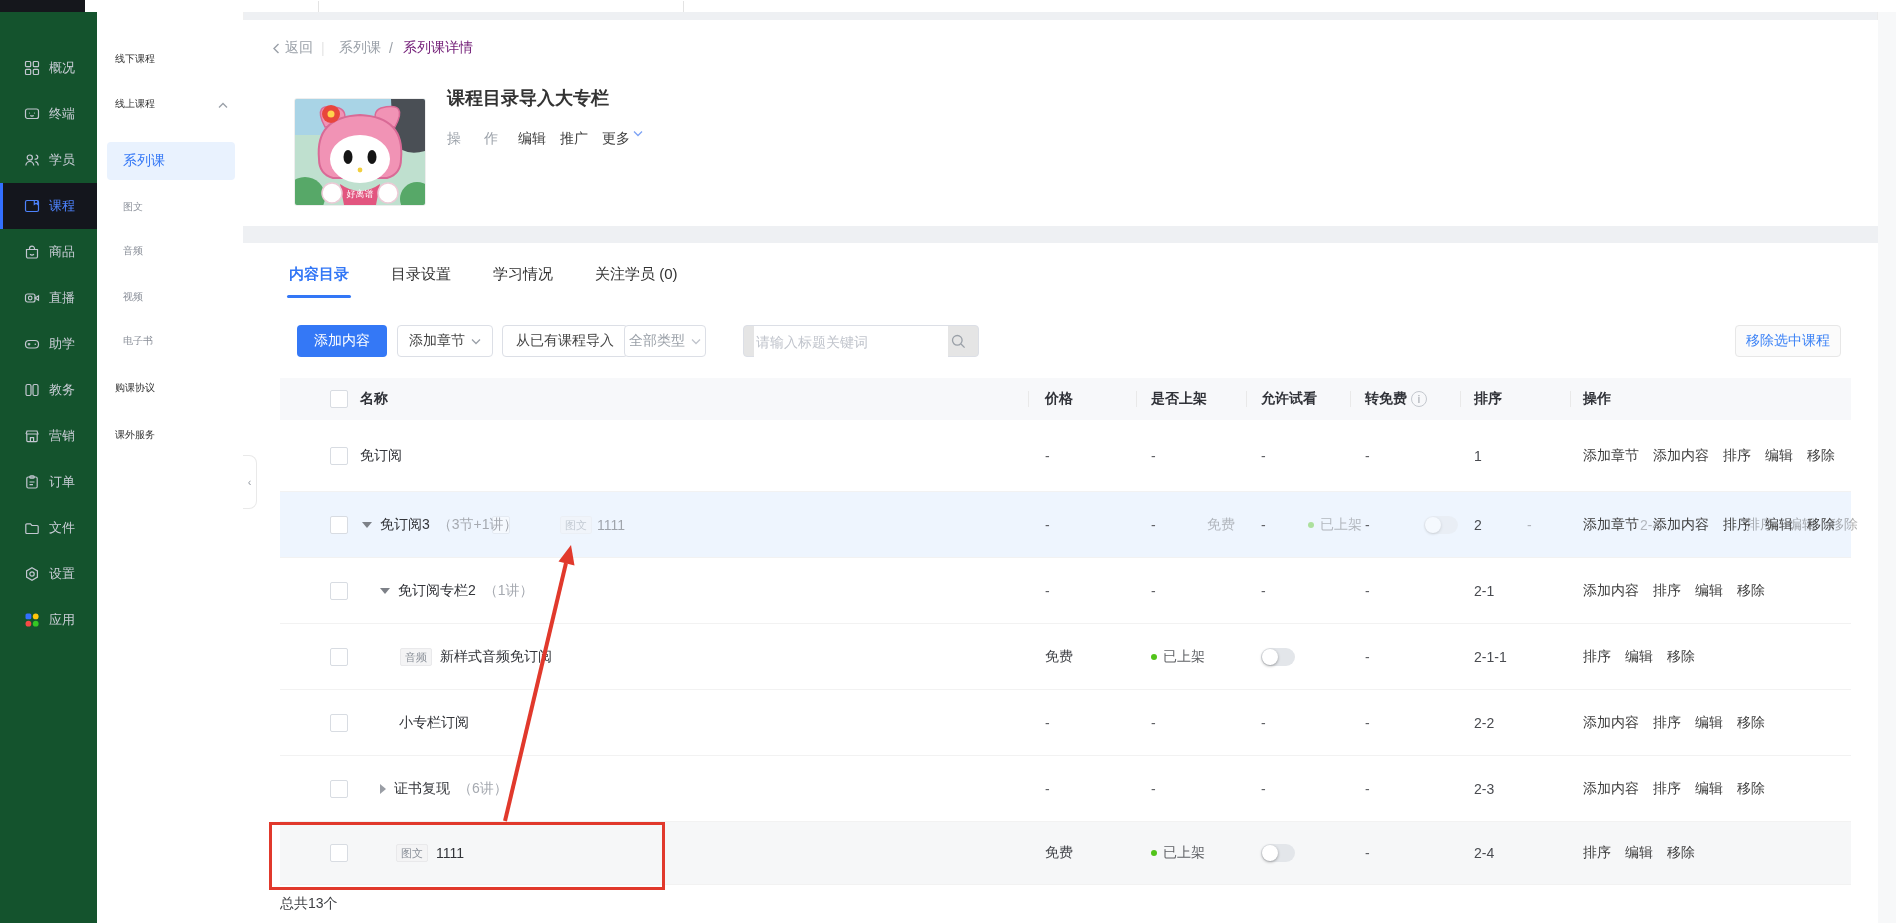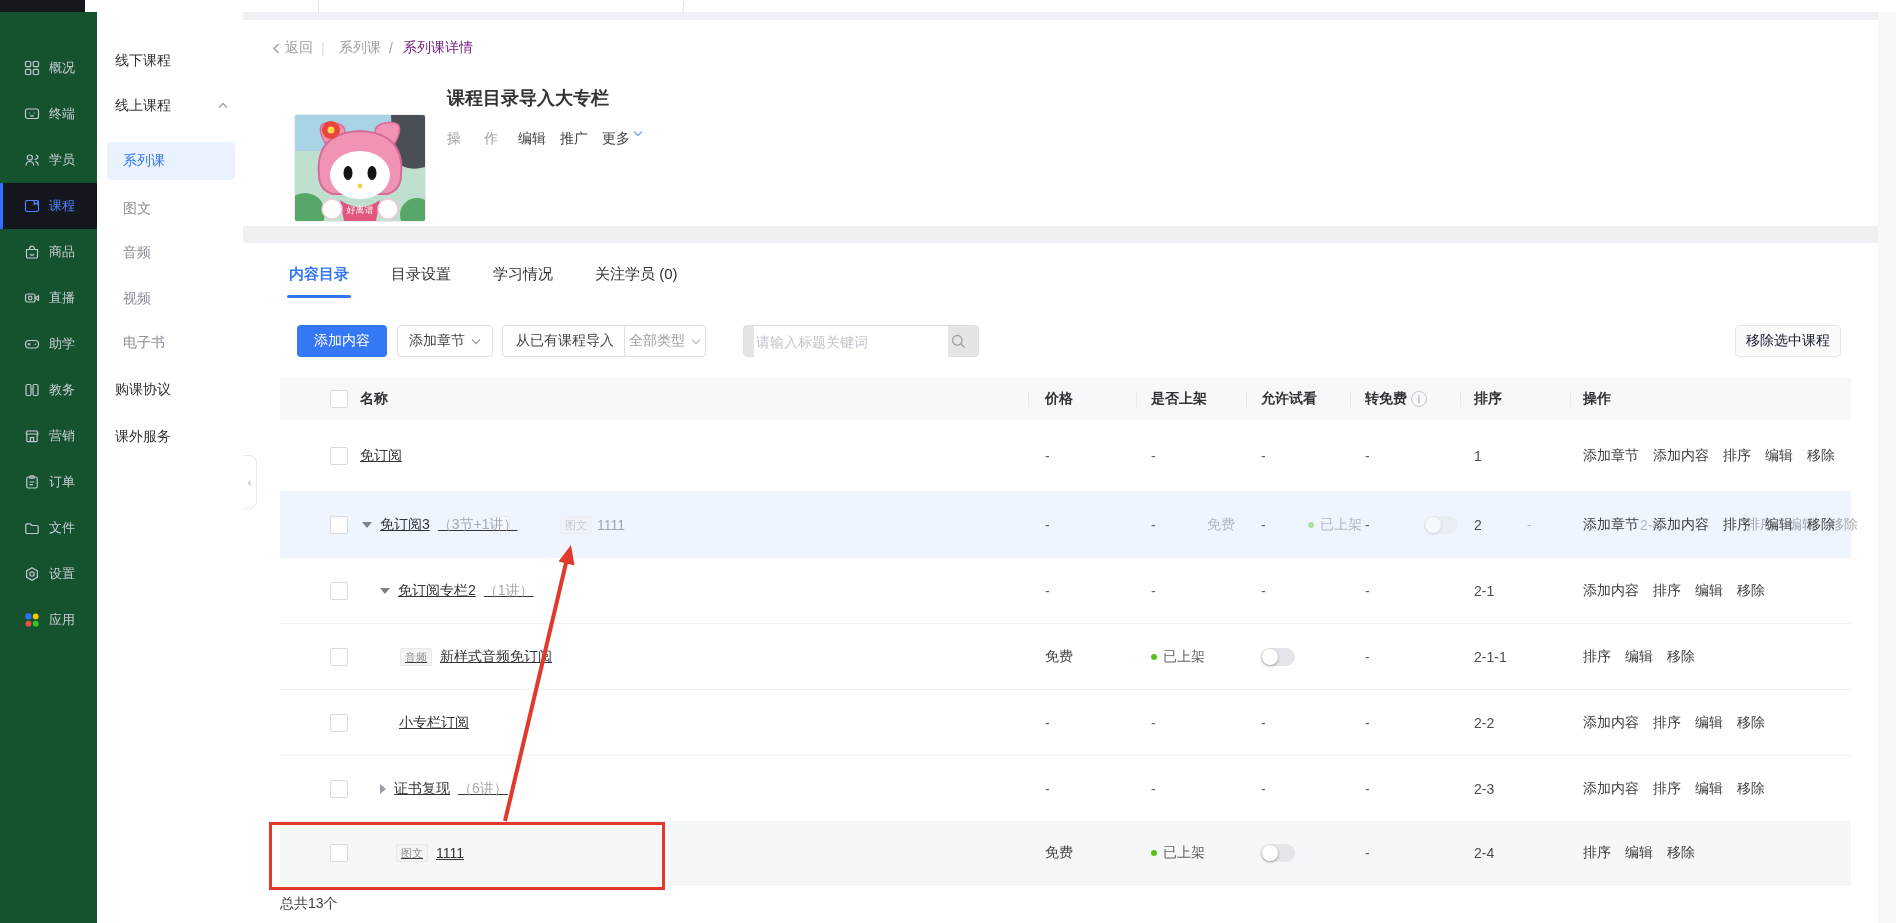--- a/index.html
+++ b/index.html
@@ -11,69 +11,69 @@
   #topbar .blackseg{position:absolute;left:0;top:0;width:85px;height:12px;background:#15171c;}
   #topbar .tdiv{position:absolute;top:1px;height:11px;width:1px;background:#e3e3e3;}
   
   #nav{position:absolute;left:0;top:12px;width:97px;height:911px;background:#14532d;text-align:center;}
   .nav-item{position:relative;height:46px;display:flex;align-items:center;gap:9px;padding-left:24px;cursor:pointer;color:#c9cdd6;font-size:13px;}
   .nav-item svg{flex:0 0 16px;}
   .nav-item.sel{background:#14161d;color:#4d82fc;}
   .nav-item.sel::before{content:'';position:absolute;left:0;top:0;width:3px;height:100%;background:#3370ff;}
   
   #subnav{position:absolute;left:97px;top:12px;width:146px;height:911px;background:#fff;border-right:1px solid #f0f0f0;}
-  .sub-item{position:absolute;left:18px;font-size:14px;color:#333;cursor:pointer;white-space:nowrap;}
+  .sub-item{position:absolute;left:18px;font-size:10px;color:#333;cursor:pointer;white-space:nowrap;}
   .sub-item.child{left:26px;color:#8a8f99;}
   .sub-sel{position:absolute;left:10px;width:128px;height:38px;background:#e9f2fe;border-radius:4px;}
   .sub-sel .lbl{position:absolute;left:16px;top:50%;transform:translateY(-50%);color:#3377f6;}
   
   #crumbbar{position:absolute;left:243px;top:20px;width:1635px;height:56px;background:#fff;border-bottom:1px solid #ececec;}
   #headcard{position:absolute;left:243px;top:68px;width:1635px;height:158px;background:#fff;}
   #gapband{position:absolute;left:243px;top:226px;width:1635px;height:17px;background:#eef0f3;}
   #maincard{position:absolute;left:243px;top:243px;width:1635px;height:680px;background:#fff;}
   #scrollstrip{position:absolute;right:0;top:12px;width:18px;height:911px;background:#f7f8f9;border-left:1px solid #ececec;}
   
   .crumb{position:absolute;top:50%;transform:translateY(-50%);white-space:nowrap;}
   .gray{color:#9aa0a8;} .dark{color:#701a75;}
   
-  #cover{position:absolute;left:51px;top:30px;width:130px;height:106px;border-radius:3px;overflow:hidden;border:1px solid #eee;margin-top:16px;}
+  #cover{position:absolute;left:51px;top:30px;width:130px;height:106px;border-radius:3px;overflow:hidden;border:1px solid #eee;}
   #course-title{position:absolute;left:204px;top:18px;font-size:18px;font-weight:bold;color:#333;}
   #ops-row{position:absolute;left:204px;top:62px;display:flex;align-items:center;gap:14px;font-size:14px;}
   #ops-row .opchar{color:#9aa0a8;} 
   .bluelink{color:#404040;cursor:pointer;white-space:nowrap;}
   .chev{display:inline-block;margin-left:3px;}
   
   #tabs{position:absolute;left:46px;top:22px;display:flex;gap:42px;font-size:15px;}
   .tab{position:relative;padding-bottom:14px;cursor:pointer;color:#333;white-space:nowrap;}
   .tab.active{color:#3377f6;font-weight:bold;}
   .tab.active::after{content:'';position:absolute;left:-2px;right:-2px;bottom:0;height:3px;border-radius:2px;background:#3377f6;}
   
   .btn{position:absolute;top:82px;height:32px;border-radius:4px;display:flex;align-items:center;justify-content:center;
        font-size:14px;cursor:pointer;box-sizing:border-box;white-space:nowrap;gap:6px;}
   .btn.primary{background:#3478f6;color:#fff;}
   .btn.plain{background:#fff;border:1px solid #dcdfe6;color:#444;}
   .btn.muted{background:#fff;border:1px solid #dcdfe6;color:#9aa0a8;}
-  .btn.disabled{background:#fbfbfb;border:1px solid #e7e7e7;color:#0f172a;cursor:not-allowed;}
+  .btn.disabled{background:#fbfbfb;border:1px solid #e7e7e7;color:#3b82f6;cursor:not-allowed;}
   #searchbox{position:absolute;left:500px;top:82px;width:236px;height:32px;border:1px solid #dcdfe6;border-radius:4px;box-sizing:border-box;background:#e5e5e5;}
   #searchbox input{position:absolute;left:10px;top:0;width:190px;height:30px;border:none;outline:none;font-size:14px;color:#333;font-family:inherit;}
   #searchbox input::placeholder{color:#c0c4cc;}
   #searchbox svg{position:absolute;right:12px;top:8px;}
   
   #thead{position:absolute;left:37px;top:135px;width:1571px;height:42px;background:#f7f8fa;}
   #thead .hl{position:absolute;top:50%;transform:translateY(-50%);font-weight:bold;color:#303238;font-size:14px;white-space:nowrap;display:flex;align-items:center;gap:4px;}
   #thead .vsep{position:absolute;top:13px;width:1px;height:16px;background:#e9e9e9;}
   .trow{position:absolute;left:37px;width:1571px;background:#fff;border-bottom:1px solid #f2f2f2;box-sizing:border-box;}
   .trow.blue{background:#eef5fe;}
   .trow.hovergray{background:#f6f7f8;}
   .cb{position:absolute;left:50px;top:50%;transform:translateY(-50%);width:16px;height:16px;background:#fff;border:1px solid #d8dce2;border-radius:2px;cursor:pointer;}
   .cell{position:absolute;top:50%;transform:translateY(-50%);font-size:14px;color:#606266;white-space:nowrap;}
   .c-price{left:765px;} .c-shelf{left:871px;display:flex;align-items:center;gap:6px;}
   .c-trial{left:981px;} .c-free{left:1085px;} .c-sort{left:1194px;color:#494b50;}
   .c-ops{left:1303px;display:flex;gap:14px;z-index:3;}
-  .nm{display:flex;align-items:center;gap:8px;color:#33353a;z-index:3;text-decoration:underline;}
+  .nm{display:flex;align-items:center;gap:8px;color:#33353a;z-index:3;}
   .cnt{color:#a5a9b0;}
   .tag{font-size:11px;color:#8a9099;background:#f4f4f5;border:1px solid #e9e9eb;border-radius:2px;padding:1px 4px;line-height:14px;}
   .dot{width:6px;height:6px;border-radius:50%;background:#52c41a;}
   .tri-d{width:0;height:0;border-left:5px solid transparent;border-right:5px solid transparent;border-top:6px solid #7d8188;}
   .tri-r{width:0;height:0;border-top:5px solid transparent;border-bottom:5px solid transparent;border-left:6px solid #9a9ea5;}
   .toggle{position:relative;width:34px;height:18px;border-radius:9px;background:#e3e6ea;cursor:pointer;display:inline-block;vertical-align:middle;}
   .toggle::after{content:'';position:absolute;left:1px;top:1px;width:16px;height:16px;border-radius:50%;background:#fff;box-shadow:0 1px 3px rgba(0,0,0,.35);}
   .ghost{position:absolute;inset:0;opacity:.42;z-index:1;pointer-events:none;}
   .ghost .cell,.ghost .cb,.ghost .nm{position:absolute;}
   #footer-total{position:absolute;left:37px;top:652px;font-size:14px;color:#3c3e42;}

